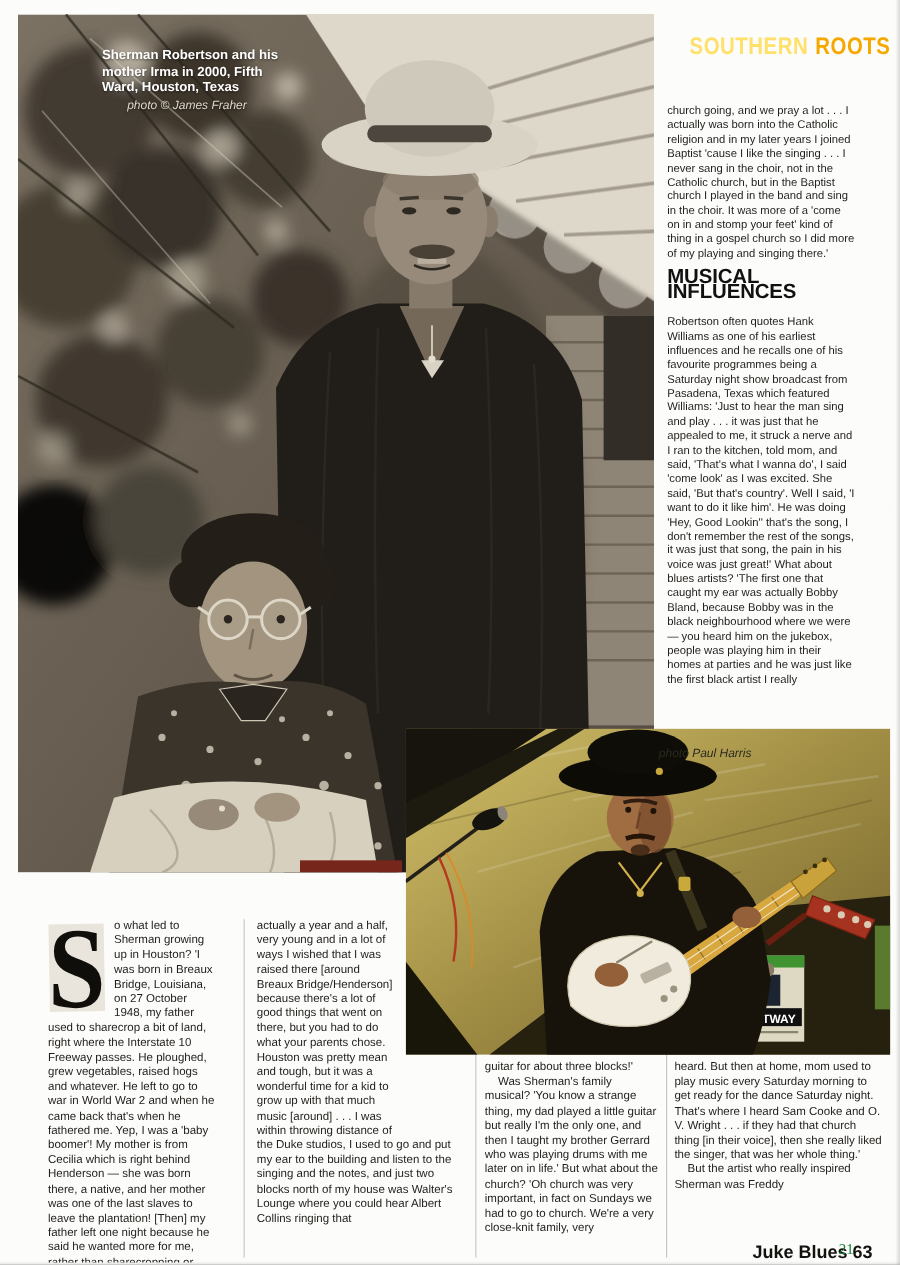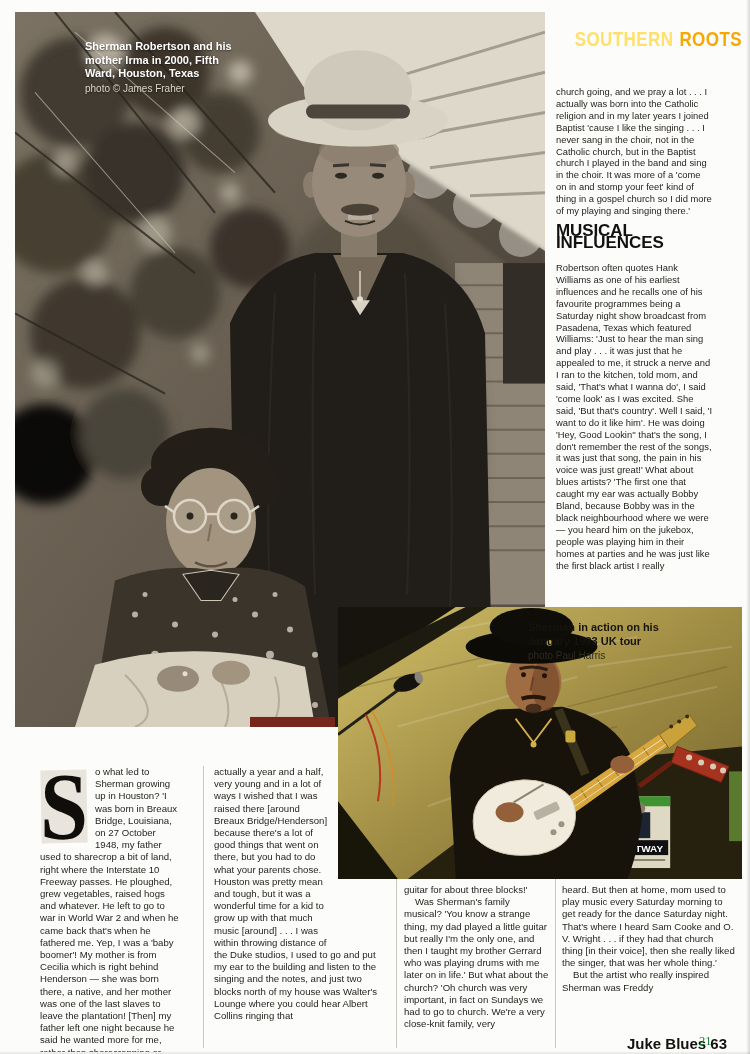--- a/index.html
+++ b/index.html
@@ -4,21 +4,21 @@
 <style>
   html,body{margin:0;padding:0;background:#9a9a98;}
   #page{position:relative;width:750px;height:1054px;background:#fcfcfa;overflow:hidden;
         font-family:"Liberation Sans",sans-serif;color:#201e1a;margin:0 auto;}
   
   .bw-photo{position:absolute;left:15px;top:12px;width:530px;height:715px;z-index:1;}
   .bw-photo svg{display:block;width:100%;height:100%;}
   .bw-caption{position:absolute;left:70px;top:28px;width:200px;color:#ffffff;z-index:2;
               text-shadow:0 1px 2px rgba(0,0,0,.55);}
   .cap-bold{font-weight:bold;font-size:11px;line-height:13.5px;white-space:pre-line;}
-  .cap-credit{font-size:10px;margin-top:2px;}
+  .cap-credit{font-style:italic;font-size:10px;margin-top:2px;margin-left:21px;}
   .bw-caption .cap-credit{color:#ddd8cb;}
   .stage-photo{position:absolute;left:338px;top:607px;width:404px;height:272px;z-index:5;}
   .stage-photo svg{display:block;width:100%;height:100%;}
   .stage-caption{position:absolute;left:190px;top:14px;width:185px;color:#16140f;}
   .stage-caption .cap-credit{color:#2c2a20;}
   
   .roots-header{position:absolute;top:28px;left:520px;width:222px;text-align:right;
                 font-size:20px;font-weight:bold;letter-spacing:.5px;
                 transform:scaleX(.85);transform-origin:100% 0;white-space:nowrap;z-index:2;}
   
@@ -342,22 +342,20 @@
           <rect x="196" y="200" width="26" height="9" rx="2" fill="#b8b0a0" transform="rotate(-25 209 204)"></rect>
           <line x1="176" y1="196" x2="206" y2="178" stroke="#8a836f" stroke-width="2"></line>
           <circle cx="216" cy="226" r="3" fill="#9a937f"></circle>
             <circle cx="224" cy="218" r="3" fill="#9a937f"></circle>
         </g>
         <ellipse cx="172" cy="206" rx="14" ry="10" fill="#93603a"></ellipse>
         <ellipse cx="285" cy="158" rx="12" ry="9" fill="#93603a"></ellipse>
       </g>
     </svg>
     <div class="stage-caption">
-      <div class="cap-bold">Sherman in action on his
-January 1993 UK tour</div>
       <div class="cap-credit">photo Paul Harris</div>
     </div>
   </div>
 
   <div class="vr" id="vr1"></div>
   <div class="vr" id="vr2"></div>
   <div class="vr" id="vr3"></div>
 
   <div class="bcol" id="col1">
     <div class="dropcap-box">

